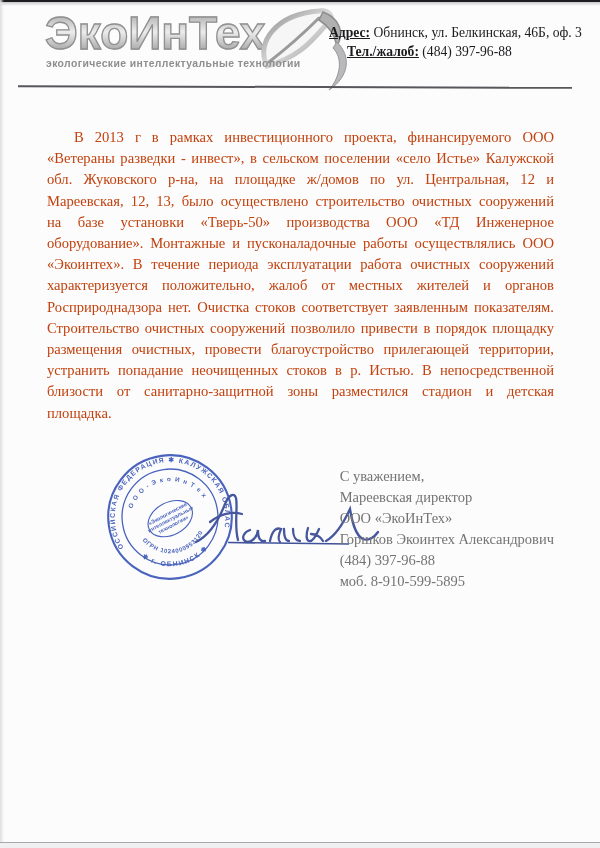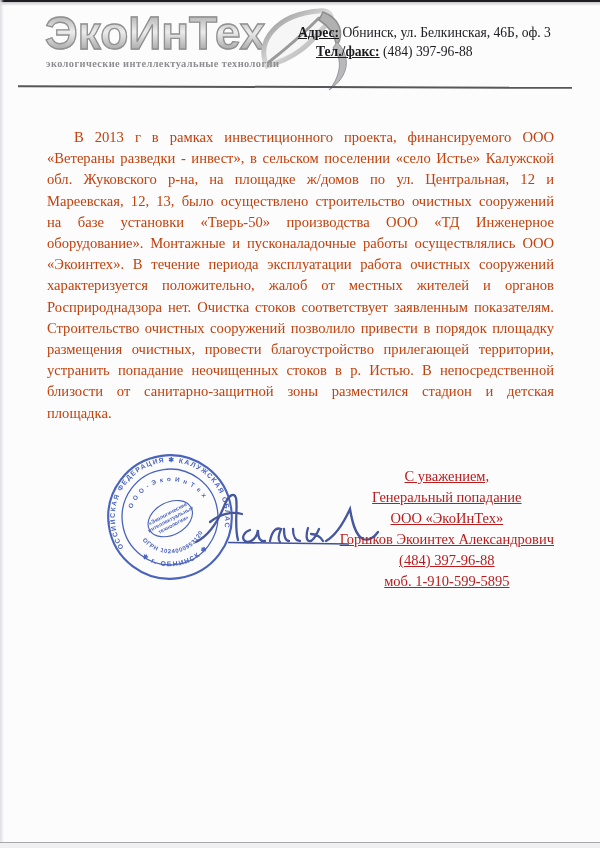--- a/index.html
+++ b/index.html
@@ -18,41 +18,41 @@
 
   
   .logo-wrap{position:absolute;left:30px;top:8px;width:300px;height:70px;margin-left:11px;}
   .logo-text{position:absolute;left:4px;top:0;
        font-family:"Liberation Sans",sans-serif;font-weight:bold;font-size:46px;line-height:50px;
        letter-spacing:0px;
        background:linear-gradient(180deg,#9b9b9b 0%,#ececec 48%,#8c8c8c 100%);
        -webkit-background-clip:text;background-clip:text;color:transparent;
        -webkit-text-stroke:1.3px #919191;}
   .logo-tagline{position:absolute;left:5px;top:50px;white-space:nowrap;
-       font-family:Liberation Serif, serif;font-weight:bold;font-size:10.4px;
+       font-family:Liberation Sans, sans-serif;font-weight:bold;font-size:10.4px;
        color:#8e8e90;letter-spacing:0.4px;}
   .logo-leaf{position:absolute;left:212px;top:-4px;width:110px;height:92px;}
 
   .contact{position:absolute;left:298px;top:23px;width:292px;
        font-size:13.6px;line-height:19px;color:#1b1b1d;}
   .contact .line{white-space:nowrap;}
   .contact .line.l2{padding-left:18px;}
-  .contact .lbl{font-weight:bold;text-decoration:underline;}
+  .contact .lbl{font-weight:bold;text-decoration:underline;margin-left:31px;}
 
   .rule{position:absolute;left:18px;top:86px;width:554px;height:2px;background:#57575b;
        transform:rotate(0.18deg);}
 
   
   .body-text{position:absolute;left:47px;top:127px;width:507px;
        font-size:14.6px;line-height:21.2px;color:#c2410c;
        text-align:justify;text-indent:27px;word-spacing:1.2px;}
 
   
-  .closing{position:absolute;right:46px;top:466px;text-align:center;
-       font-size:14.5px;line-height:21px;color:#b91c1c;white-space:nowrap;text-decoration:underline;}
+  .closing{position:absolute;right:46px;top:466px;text-align:left;
+       font-size:14.5px;line-height:21px;color:#737373;white-space:nowrap;}
 
   
   .stamp{position:absolute;left:105px;top:452px;width:130px;height:130px;
        transform:rotate(-8deg);opacity:0.93;}
   .stamp text{font-family:"Liberation Sans",sans-serif;font-weight:bold;}
   .signature-svg{position:absolute;left:170px;top:478px;width:215px;height:78px;}
 </style>
 </head>
 <body>
 
@@ -85,21 +85,21 @@
     </svg>
     <div class="logo-tagline">экологические интеллектуальные технологии</div>
   </div>
 
   <div class="contact">
     <div class="line l1">
       <span class="lbl">Адрес:</span>
       <span>Обнинск, ул. Белкинская, 46Б, оф. 3</span>
     </div>
     <div class="line l2">
-      <span class="lbl">Тел./факс:</span>
+      <span class="lbl">Тел./жалоб:</span>
       <span>(484) 397-96-88</span>
     </div>
   </div>
 
   <div class="rule"></div>
 
   <div class="body-text">В 2013 г в рамках инвестиционного проекта, финансируемого ООО «Ветераны разведки - инвест», в сельском поселении «село Истье» Калужской обл. Жуковского р-на,  на площадке ж/домов по  ул. Центральная, 12 и Мареевская, 12, 13, было осуществлено строительство очистных сооружений на базе установки «Тверь-50» производства ООО «ТД Инженерное оборудование». Монтажные и пусконаладочные работы осуществлялись ООО «Экоинтех». В течение периода эксплуатации работа очистных сооружений характеризуется положительно, жалоб от местных жителей и органов Росприроднадзора нет. Очистка стоков соответствует заявленным показателям. Строительство очистных сооружений позволило привести в порядок площадку размещения очистных, провести благоустройство прилегающей территории, устранить попадание неочищенных стоков в р. Истью. В непосредственной близости от санитарно-защитной зоны разместился стадион и детская площадка.</div>
 
   <svg class="stamp" viewBox="0 0 160 160" aria-hidden="true">
     <g fill="none" stroke="#3d58b8">
@@ -144,20 +144,20 @@
       <path d="M138,50 C136,56 136,62 139,63 C142,64 146,58 149,51 M141,56 C146,56 151,59 153,63"></path>
 
       <path d="M156,63 C165,58 174,44 180,31 C182,43 185,57 193,61 C198,63 204,60 208,54"></path>
     </g>
 
     <line x1="58" y1="64.5" x2="179" y2="66" stroke="#41519a" stroke-width="1.6"></line>
   </svg>
 
   <div class="closing">
     <div>С уважением,</div>
-    <div>Генеральный попадание</div>
+    <div>Мареевская директор</div>
     <div>ООО «ЭкоИнТех»</div>
     <div>Горшков Экоинтех Александрович</div>
     <div>(484) 397-96-88</div>
-    <div>моб. 1-910-599-5895</div>
+    <div>моб. 8-910-599-5895</div>
   </div>
 
 </div>
 
 </body></html>

